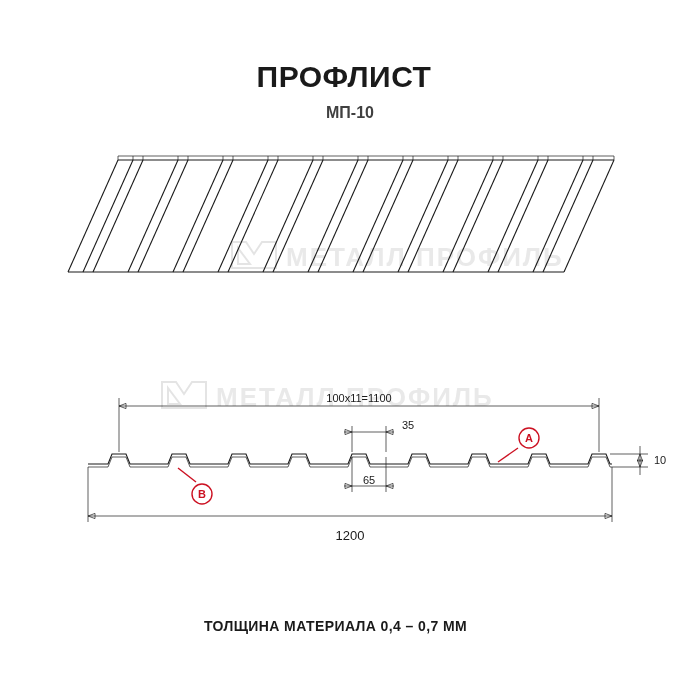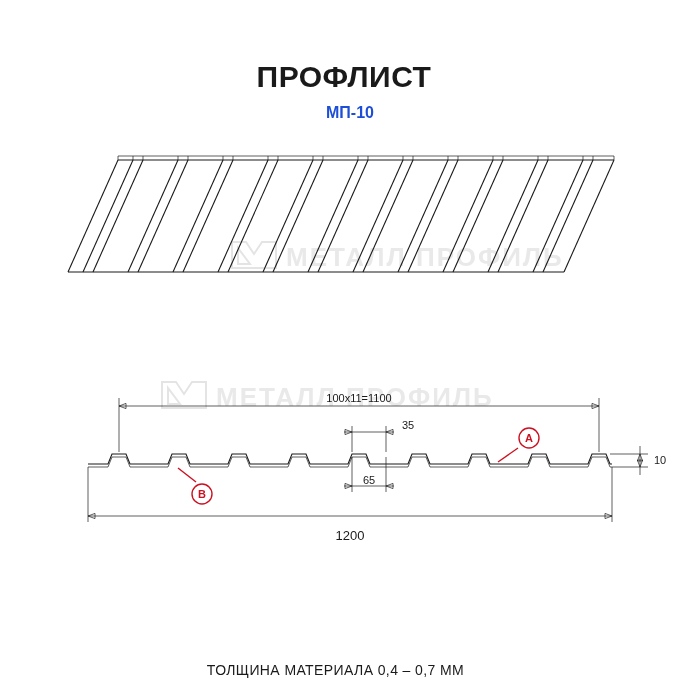--- a/index.html
+++ b/index.html
@@ -32,33 +32,32 @@
     color: #1a1a1a;
   }
   .subtitle {
     position: absolute;
     top: 104px;
     left: 0;
     width: 700px;
     text-align: center;
     font-size: 16px;
     font-weight: bold;
-    color: #1d4ed8;
+    color: #404040;
   }
   .footnote {
     position: absolute;
     top: 618px;
     left: 0;
     width: 671px;
     text-align: center;
     font-size: 14px;
-    font-weight: normal;
+    font-weight: bold;
     letter-spacing: 0.4px;
     color: #1a1a1a;
-    margin-top: 44px;
   }
   svg.art {
     position: absolute;
     top: 0;
     left: 0;
   }
   .wm {
     fill: none;
     stroke: #e3e3e3;
     stroke-width: 2;

